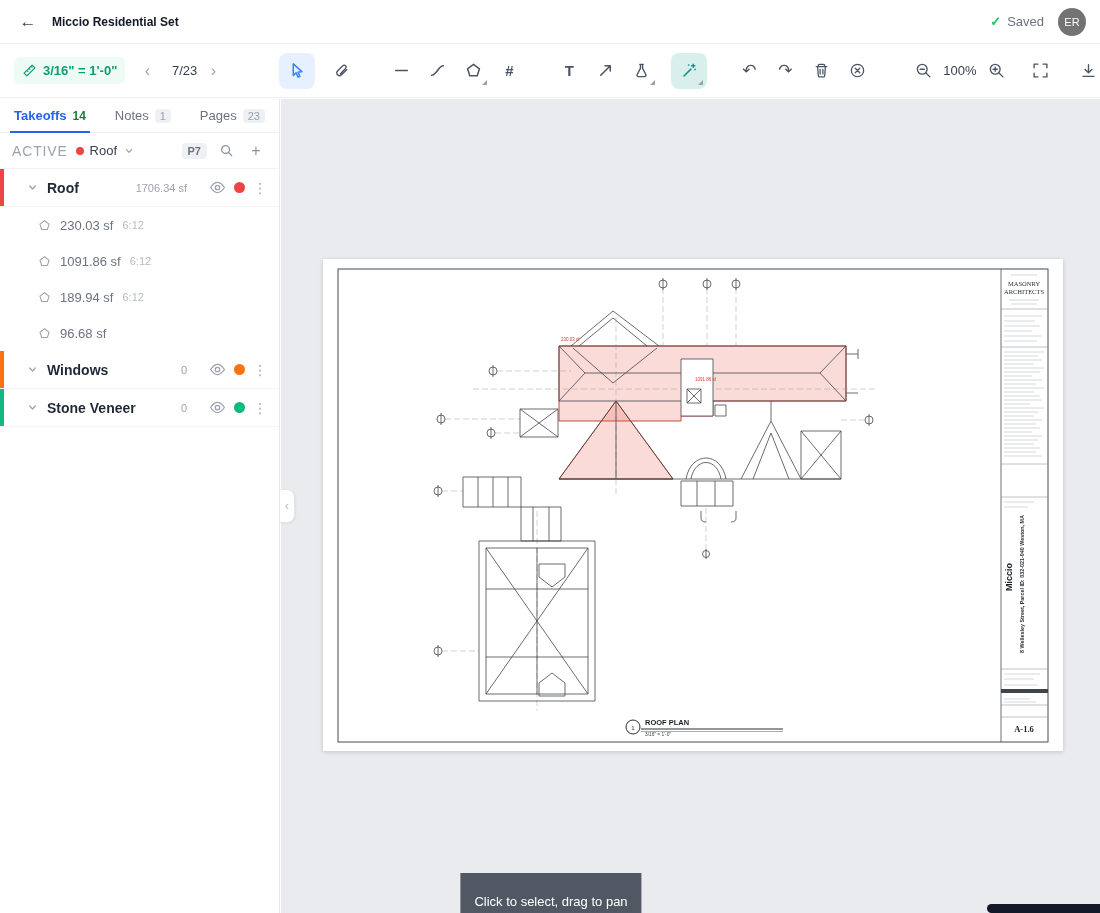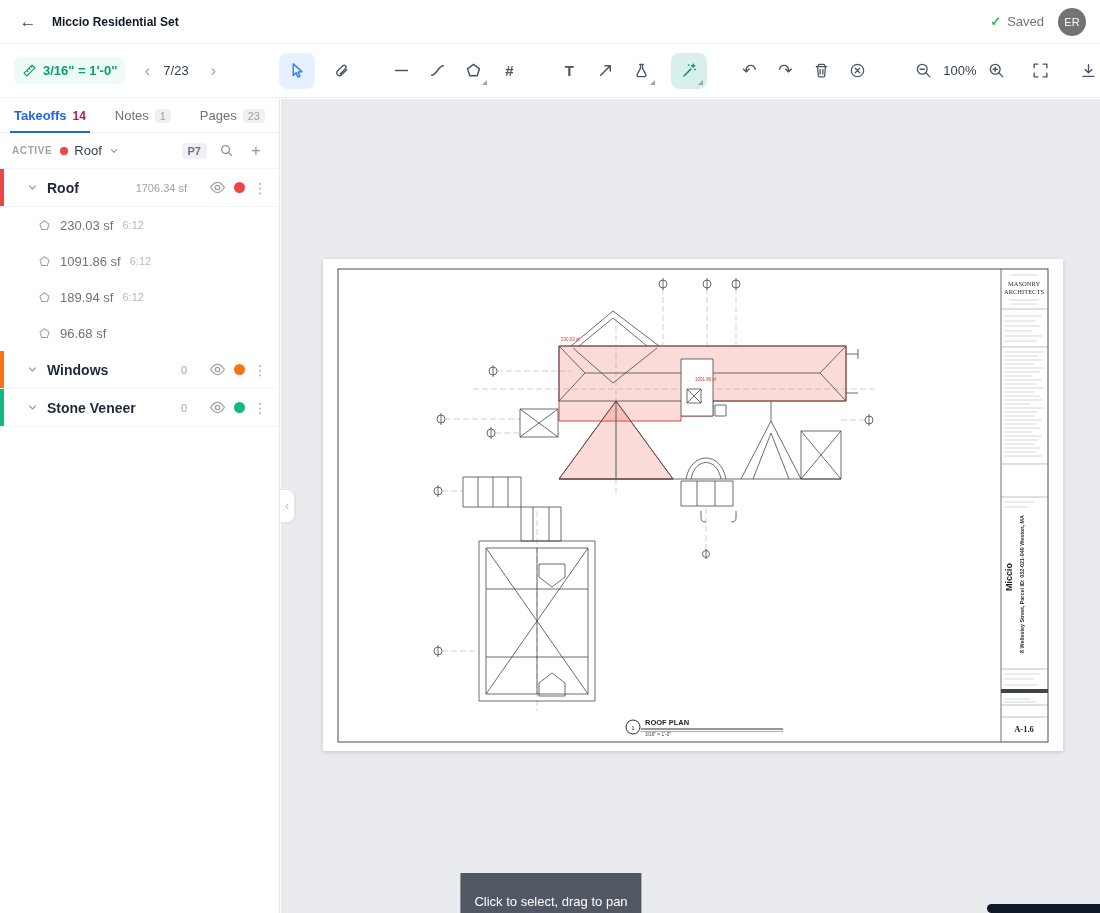--- a/index.html
+++ b/index.html
@@ -14,41 +14,41 @@
   .header-right{margin-left:auto;display:flex;align-items:center;gap:14px}
   .saved{display:flex;align-items:center;gap:6px;font-size:13px;color:#6b7280}
   .saved .check{color:#22c55e;font-size:13px;font-weight:700}
   .avatar{width:28px;height:28px;border-radius:50%;background:#737373;color:#fff;font-size:11px;font-weight:400;display:flex;align-items:center;justify-content:center}
 
   
   .toolbar{height:54px;display:flex;align-items:center;padding:0 14px;border-bottom:1px solid #edeff2;background:#fff;position:relative;z-index:4}
   .scale-chip{display:flex;align-items:center;gap:6px;color:#0b9e74;font-size:13px;font-weight:600;background:#eefaf4;border-radius:6px;padding:6px 8px;white-space:nowrap}
   .pagenav{display:flex;align-items:center;gap:6px;margin-left:12px;font-size:13px;color:#374151}
   .pagenav .chev{color:#9ca3af;font-size:16px;width:20px;height:24px;display:flex;align-items:center;justify-content:center}
-  .pageno{min-width:34px;text-align:left}
+  .pageno{min-width:34px;text-align:right}
   .tbtn{width:36px;height:36px;border-radius:8px;display:flex;align-items:center;justify-content:center;color:#4b5563;position:relative;flex:none}
   .tbtn svg{display:block}
   .tbtn.glyph{font-size:15px;font-weight:600}
   .tbtn.glyph-lg{font-size:17px;font-weight:400}
   .tbtn.active-blue{background:#e7f0fe;color:#3b82f6}
   .tbtn.active-teal{background:#d8efec;color:#0d9488}
   .caret-corner{position:absolute;right:4px;bottom:4px;border-style:solid;border-width:0 0 5px 5px;border-color:transparent transparent #9aa2ad transparent}
   .zoom-label{font-size:13px;color:#374151;margin:16px 2px;white-space:nowrap}
   .ml8{margin-left:8px}.ml12{margin-left:12px}.ml24{margin-left:24px}.ml30{margin-left:30px}.ml56{margin-left:56px}
 
   
   .sidebar{position:absolute;top:99px;left:0;width:280px;bottom:0;background:#fff;border-right:1px solid #e6e8ec;z-index:3}
   .tabs{display:flex;align-items:stretch;height:34px;border-bottom:1px solid #edeff2;padding:0 4px;justify-content:space-between}
   .tab{display:flex;align-items:center;gap:6px;font-size:13px;color:#6b7280;padding:0 10px;position:relative}
   .tab.active{color:#2563eb;font-weight:700}
   .tab.active::after{content:"";position:absolute;left:6px;right:6px;bottom:-1px;height:2px;background:#2563eb}
-  .tab-count-blue{font-size:12px;color:#be185d}
+  .tab-count-blue{font-size:12px;color:#15803d}
   .count-pill{background:#eef0f3;color:#9aa1ab;font-size:11px;border-radius:4px;padding:1px 5px}
   .active-row{display:flex;align-items:center;height:36px;padding:0 12px;gap:8px;border-bottom:1px solid #f1f3f5}
-  .active-label{font-size:10px;letter-spacing:.06em;color:#9ca3af;font-weight:700}
+  .active-label{font-size:14px;letter-spacing:.06em;color:#9ca3af;font-weight:400}
   .active-select{display:flex;align-items:center;gap:6px;font-size:13px;color:#374151;flex:1}
   .dot{width:8px;height:8px;border-radius:50%;display:inline-block;background:#ef4444}
   .pill{background:#eef0f3;color:#6b7280;font-size:11px;border-radius:4px;padding:2px 6px;font-weight:600}
   .icon-sm{width:22px;height:22px;display:flex;align-items:center;justify-content:center;color:#8b95a1;font-size:16px}
   .group-row{display:flex;align-items:center;height:38px;padding:0 12px 0 26px;position:relative;border-bottom:1px solid #f4f5f7;gap:8px;background:#fff}
   .strip{position:absolute;left:0;top:0;bottom:0;width:4px;background:#ef4444}
   .chev-svg{color:#9ca3af;flex:none;display:flex}
   .gname{font-size:14px;font-weight:700;color:#1f2937}
   .gtotal{margin-left:auto;font-size:11px;color:#9ca3af;margin-right:14px}
   .eye{color:#9ca3af;display:flex}

